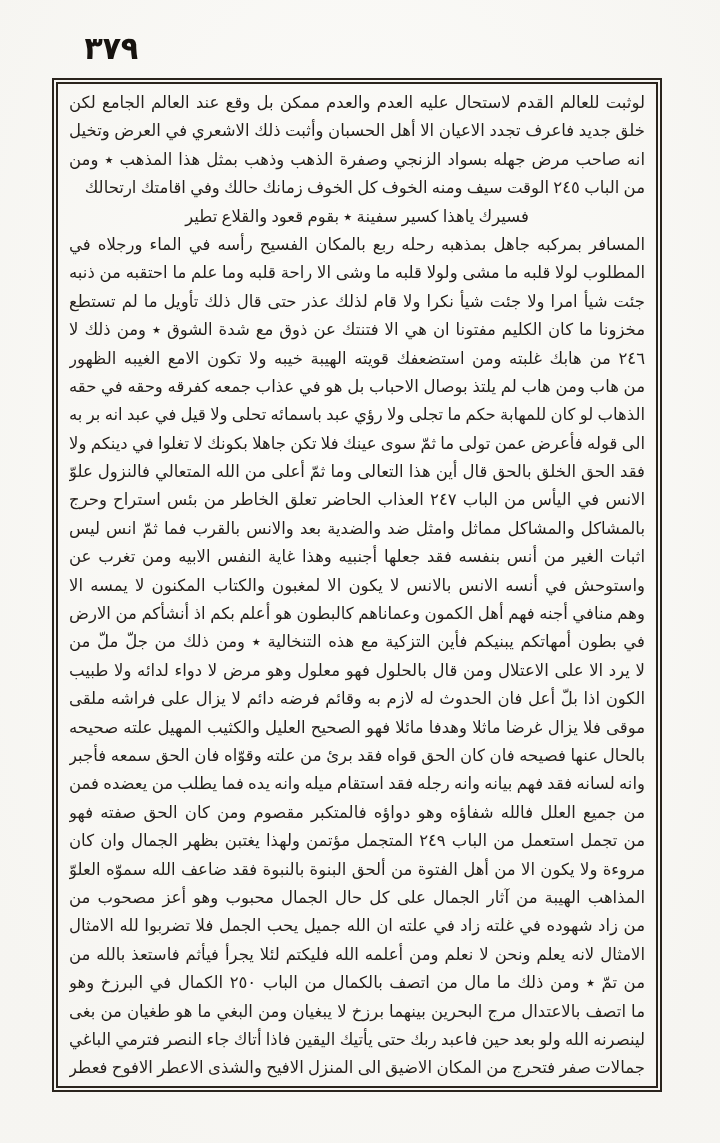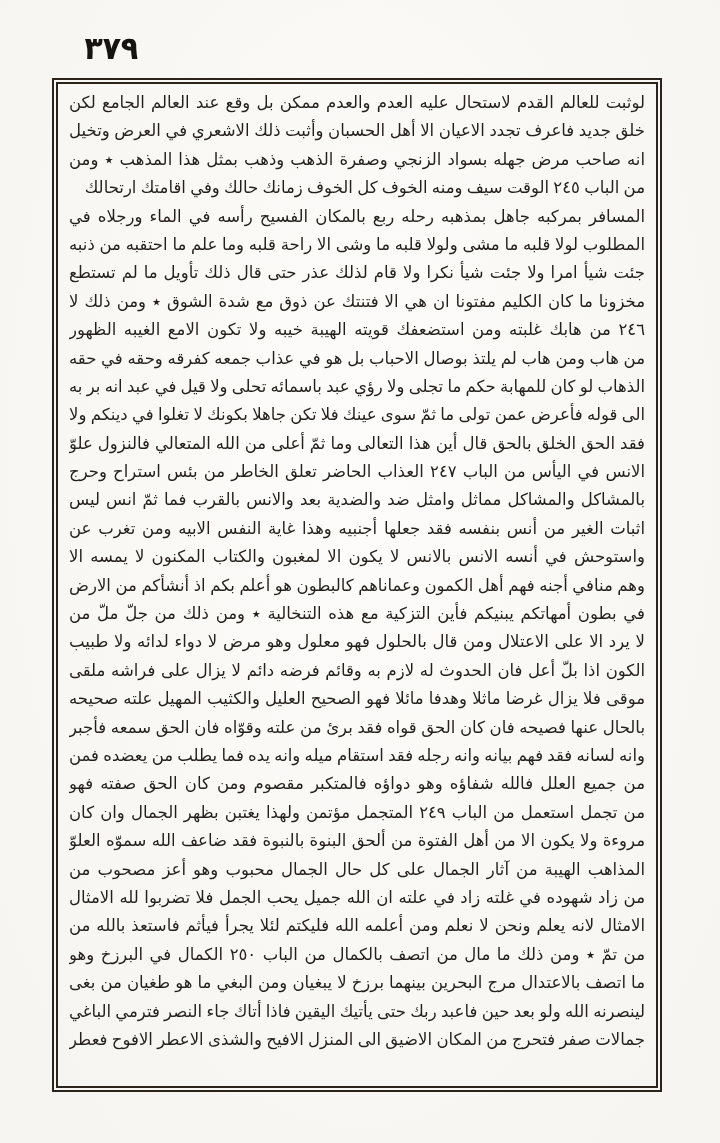--- a/index.html
+++ b/index.html
@@ -76,20 +76,21 @@
 
 <div class="page">
   <div class="page-number">٣٧٩</div>
 
   <div class="text-frame">
     <div class="text-body" dir="rtl">
         <div class="line">لوثبت للعالم القدم لاستحال عليه العدم والعدم ممكن بل وقع عند العالم الجامع لكن أكثر العبيد في لبس من</div>
         <div class="line">خلق جديد فاعرف تجدد الاعيان الا أهل الحسبان وأثبت ذلك الاشعري في العرض وتخيل الفيلسوف فيه</div>
         <div class="line">انه صاحب مرض جهله بسواد الزنجي وصفرة الذهب وذهب بمثل هذا المذهب ٭ ومن ذلك من عنت فقد وقت</div>
         <div class="line right">من الباب ٢٤٥ الوقت سيف ومنه الخوف كل الخوف زمانك حالك وفي اقامتك ارتحالك</div>
+        <div class="line center">فسيرك ياهذا كسير سفينة ٭ بقوم قعود والقلاع تطير</div>
         <div class="line">المسافر بمركبه جاهل بمذهبه رحله ربع بالمكان الفسيح رأسه في الماء ورجلاه في الهواء فمشيه مقلوب وهو</div>
         <div class="line">المطلوب لولا قلبه ما مشى ولولا قلبه ما وشى الا راحة قلبه وما علم ما احتقبه من ذنبه لو كتم العبد سرّا ما قيل له لقد</div>
         <div class="line">جئت شيأ امرا ولا جئت شيأ نكرا ولا قام لذلك عذر حتى قال ذلك تأويل ما لم تستطع عليه صبرا فلو ترك السرّ</div>
         <div class="line">مخزونا ما كان الكليم مفتونا ان هي الا فتنتك عن ذوق مع شدة الشوق ٭ ومن ذلك لا تهب لما تغلب من الباب</div>
         <div class="line">٢٤٦ من هابك غلبته ومن استضعفك قويته الهيبة خيبه ولا تكون الامع الغيبه الظهور للحضور ما طاب</div>
         <div class="line">من هاب ومن هاب لم يلتذ بوصال الاحباب بل هو في عذاب جمعه كفرقه وحقه في حقه لانتهاب خوف امن</div>
         <div class="line">الذهاب لو كان للمهابة حكم ما تجلى ولا رؤي عبد باسمائه تحلى ولا قيل في عبد انه بر به تخلى ولا دنا ولا تدلى ولا نزل</div>
         <div class="line">الى قوله فأعرض عمن تولى ما ثمّ سوى عينك فلا تكن جاهلا بكونك لا تغلوا في دينكم ولا تقولوا على الله الا الحق</div>
         <div class="line">فقد الحق الخلق بالحق قال أين هذا التعالى وما ثمّ أعلى من الله المتعالي فالنزول علوّ والبعد دنوّ ٭ ومن ذلك</div>
         <div class="line">الانس في اليأس من الباب ٢٤٧ العذاب الحاضر تعلق الخاطر من بئس استراح وحرج من القيد وراح الانس</div>

